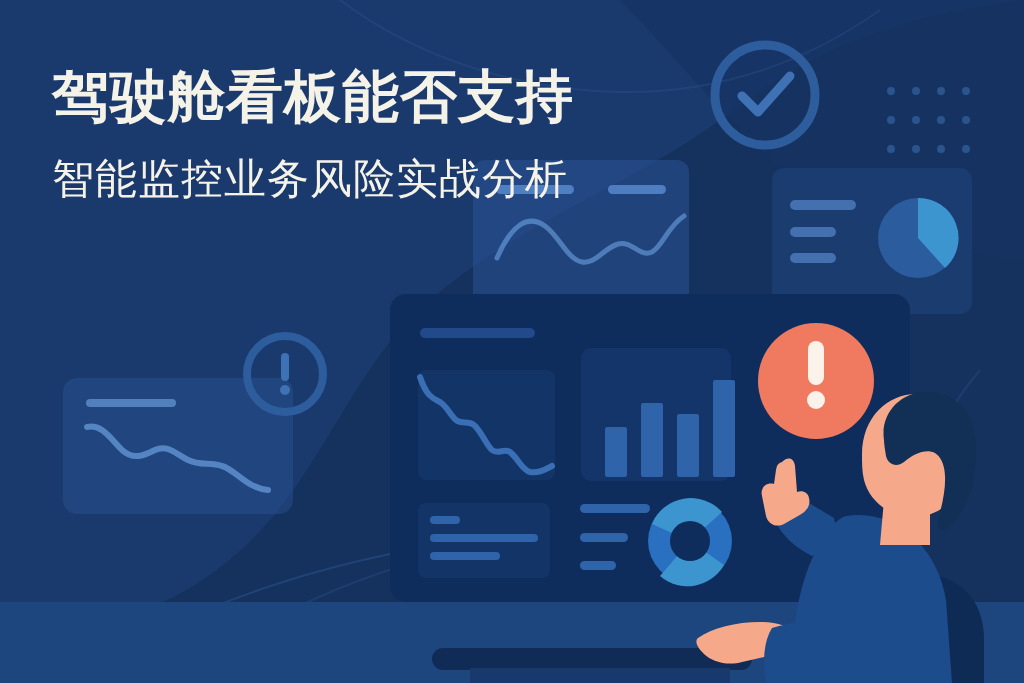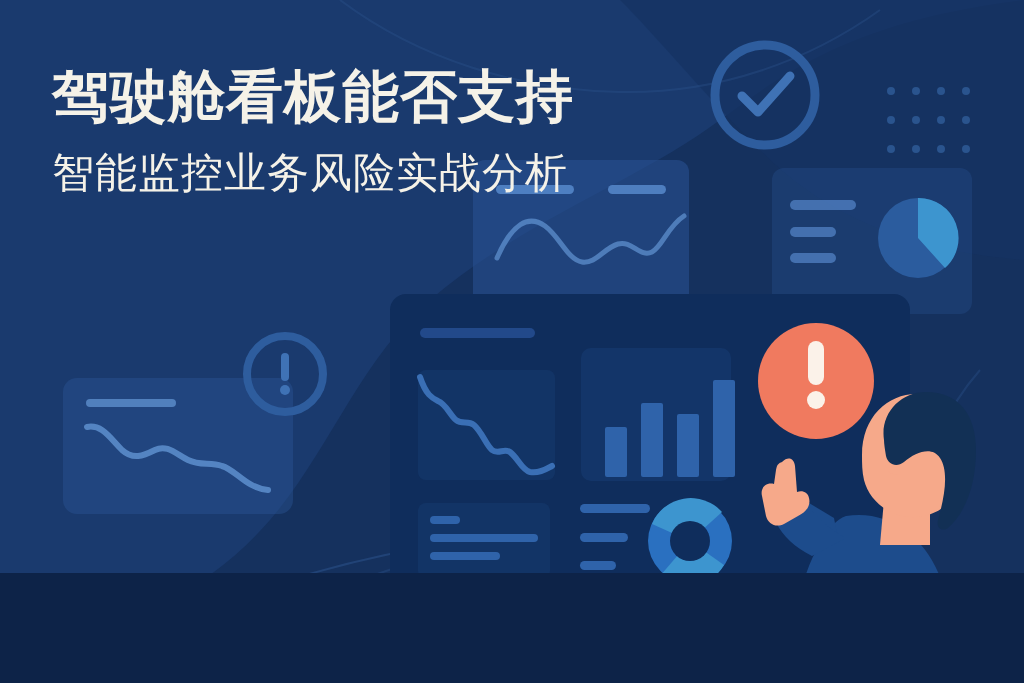--- a/index.html
+++ b/index.html
@@ -3,21 +3,21 @@
 <meta charset="utf-8">
 <style>
   html, body {
     margin: 0;
     padding: 0;
     background: #0d2348;
   }
   #stage {
     position: relative;
     width: 1024px;
-    height: 573px;
+    height: 683px;
     overflow: hidden;
     background: #14532d;
     font-family: "Liberation Sans", "DejaVu Sans", sans-serif;
   }
   .layer {
     position: absolute;
     top: 0; left: 0;
     width: 1024px;
     height: 683px;
   }
@@ -35,21 +35,21 @@
     line-height: 76px;
     letter-spacing: 1px;
     white-space: nowrap;
   }
   .subtitle-line {
     color: #f5f2e8;
     font-size: 42px;
     font-weight: 500;
     line-height: 62px;
     letter-spacing: 1px;
-    margin-top: 8px;
+    margin-top: 14px;
     white-space: nowrap;
   }
 </style>
 </head>
 <body>
 
 <div id="stage">
 
   <svg class="layer" viewBox="0 0 1024 683" xmlns="http://www.w3.org/2000/svg">
 

